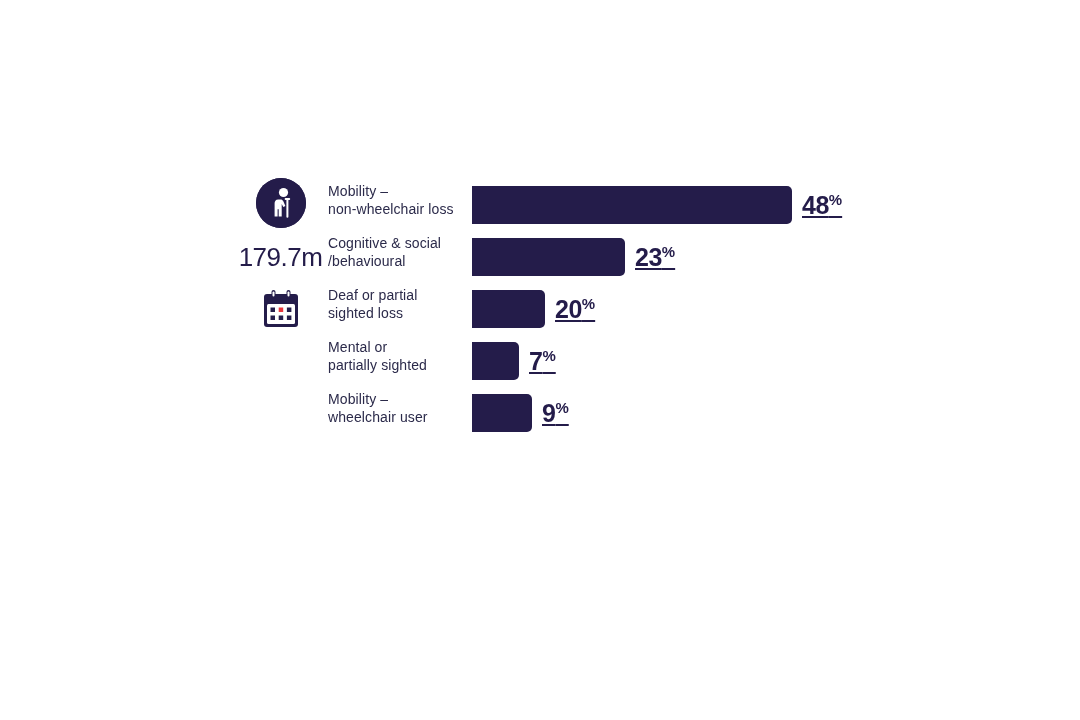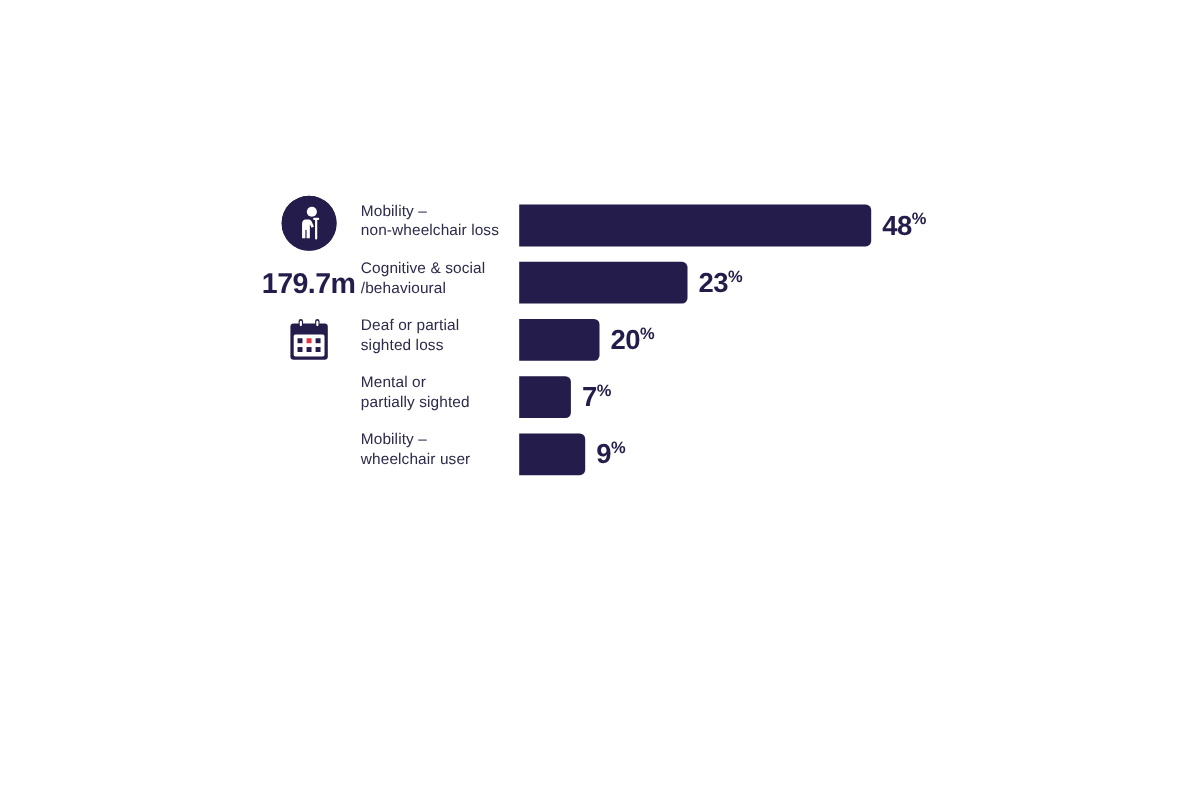--- a/index.html
+++ b/index.html
@@ -37,21 +37,21 @@
     border-radius: 50%;
     background: #241C4A;
     position: relative;
     margin: 0 auto;
     display: block;
   }
   .person-badge svg { display: block; }
 
   .big-stat {
     font-size: 26px;
-    font-weight: bold;
+    font-weight: normal;
     color: #241C4A;
     letter-spacing: -0.5px;
     text-align: center;
     margin-top: 14px;
     white-space: nowrap;
   }
 
   .calendar-icon {
     width: 38px;
     height: 40px;
@@ -100,20 +100,21 @@
   }
   .pct {
     position: absolute;
     top: 12px;
     font-size: 25px;
     font-weight: bold;
     color: #241C4A;
     letter-spacing: -0.5px;
     white-space: nowrap;
     line-height: 26px;
+    text-decoration: underline;
   }
   .pct .sym {
     font-size: 15px;
     vertical-align: super;
     line-height: 1;
     font-weight: bold;
     letter-spacing: 0;
   }
 </style>
 </head>

